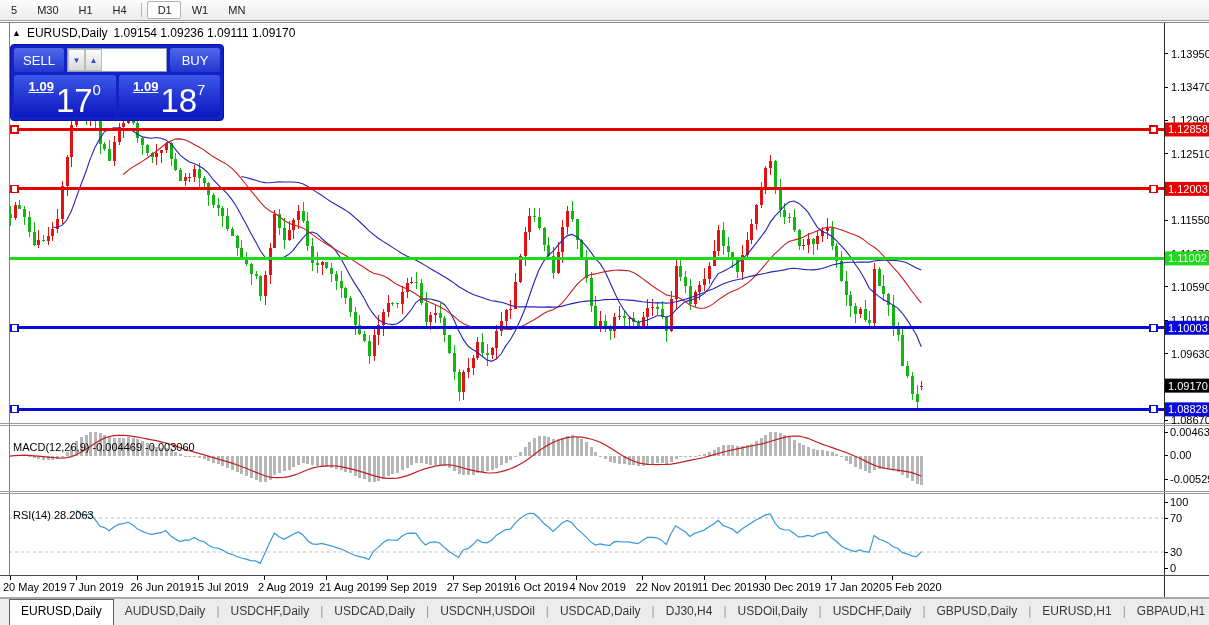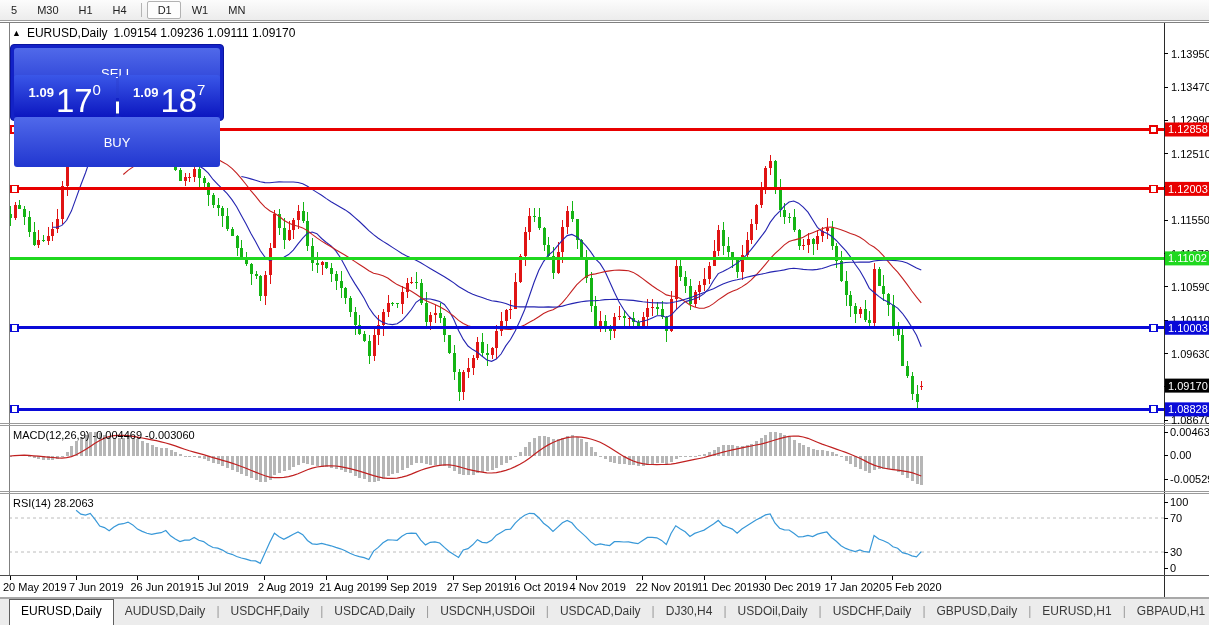--- a/index.html
+++ b/index.html
@@ -20,37 +20,37 @@
   #csvg text { font-family:"Liberation Sans", sans-serif; }
 
   
   #chart-title { position:absolute; left:12px; top:26px; z-index:3; font-size:12px; color:#000;
     display:flex; align-items:center; gap:6px; white-space:nowrap; }
   #chart-title .arrow { font-size:9px; }
 
   
   #trade-panel { position:absolute; left:10px; top:44px; width:214px; z-index:4;
     background:#1322c6; border:1px solid #0a14a0; border-radius:4px; padding:3px; }
-  .tp-row1 { display:flex; gap:3px; height:24px; margin-bottom:3px;flex-direction:column; }
+  .tp-row1 { display:flex; gap:3px; height:24px; margin-bottom:3px; }
   .tp-btn { flex:0 0 50px; background:linear-gradient(#5069ea,#2136d0); color:#fff;
     font-size:13px; display:flex; align-items:center; justify-content:center; border-radius:3px; cursor:default; }
   .vol-wrap { flex:1; display:flex; background:#fff; border:1px solid #8a9ac0; }
   .vol-btn { width:17px; background:linear-gradient(#fdfdfd,#d8d8d8); color:#2a48d8;
     font-size:8px; display:flex; align-items:center; justify-content:center; border:1px solid #bcbcbc; cursor:default; }
   .vol-input { flex:1; min-width:0; border:none; outline:none; text-align:right; font-size:13px;
     padding-right:5px; font-family:"Liberation Sans",sans-serif; color:#000; }
   .tp-row2 { display:flex; gap:3px; height:42px; }
   .tp-price { flex:1; background:linear-gradient(#3a57e8,#0c17c0); border-radius:3px;
     display:flex; align-items:flex-end; justify-content:center; color:#fff; padding-bottom:3px; }
-  .tp-big { font-size:13px; font-weight:700; margin:0 2px 14px 0; }
+  .tp-big { font-size:13px; font-weight:700; margin:0 2px 20px 0;text-decoration:underline; }
   .tp-main { font-size:33px; line-height:0.82; font-weight:400; }
   .tp-sup { font-size:15px; margin-bottom:16px; }
 
   
-  .pane-label { position:absolute; left:13px; z-index:3; font-size:11px; color:#000; white-space:nowrap; }
+  .pane-label { position:absolute; left:13px; z-index:3; font-size:11px; color:#000; white-space:nowrap;margin-top:12px; }
   #macd-label { top:429px; }
   #rsi-label  { top:497px; }
 
   
   #tabbar { position:absolute; left:0; right:0; bottom:0; height:27px; z-index:6;
     background:#ececec; border-top:1px solid #a8a8a8; display:flex; align-items:stretch;
     font-size:12px; color:#3a3a3a; overflow:hidden; }
   .tab { padding:5px 11px 0; white-space:nowrap; cursor:default; }
   .tab.active { background:#fff; border:1px solid #5f5f5f; border-bottom:none; margin-left:9px;
     color:#000; padding-top:4px; }

